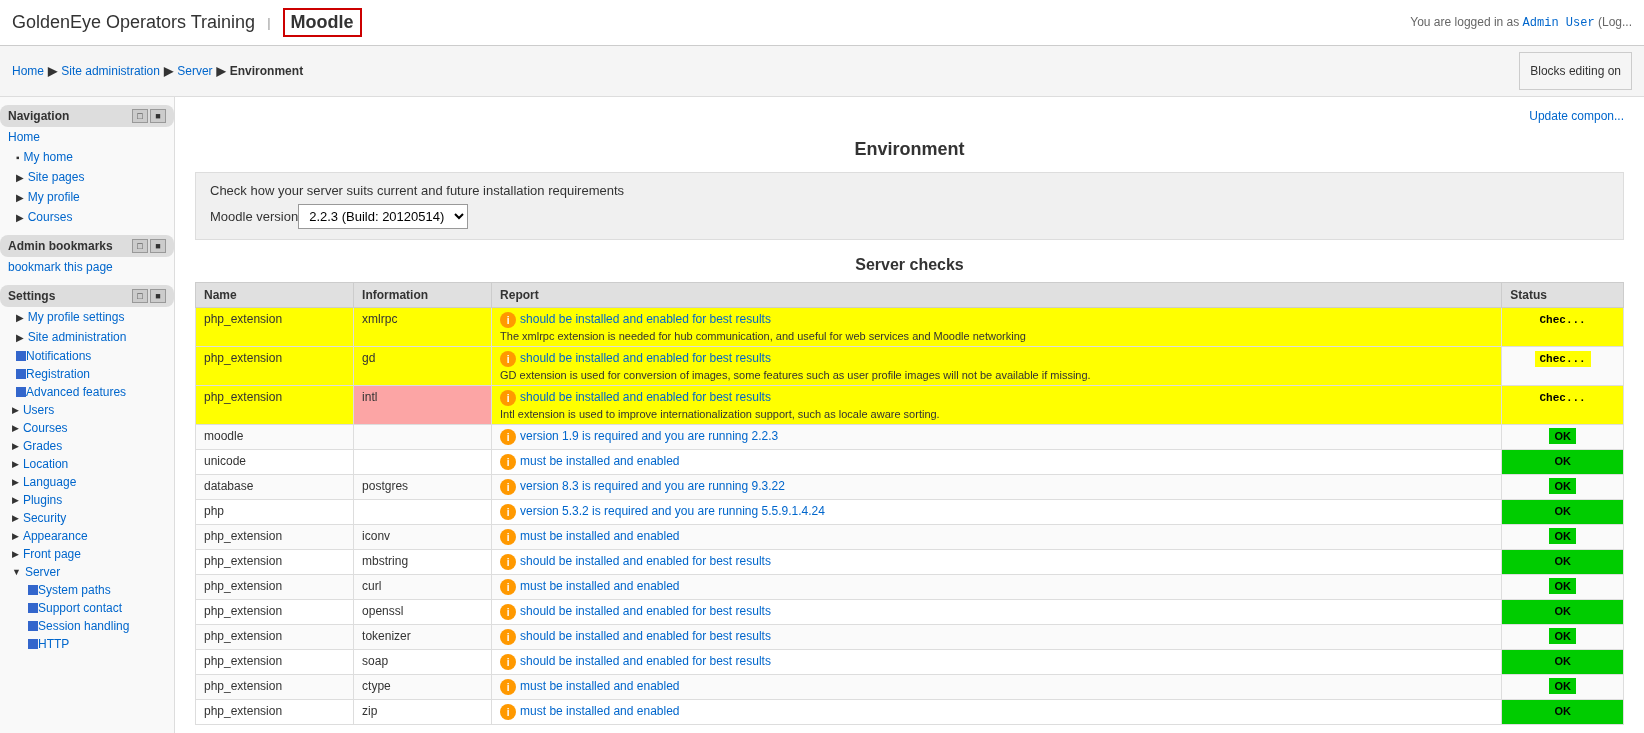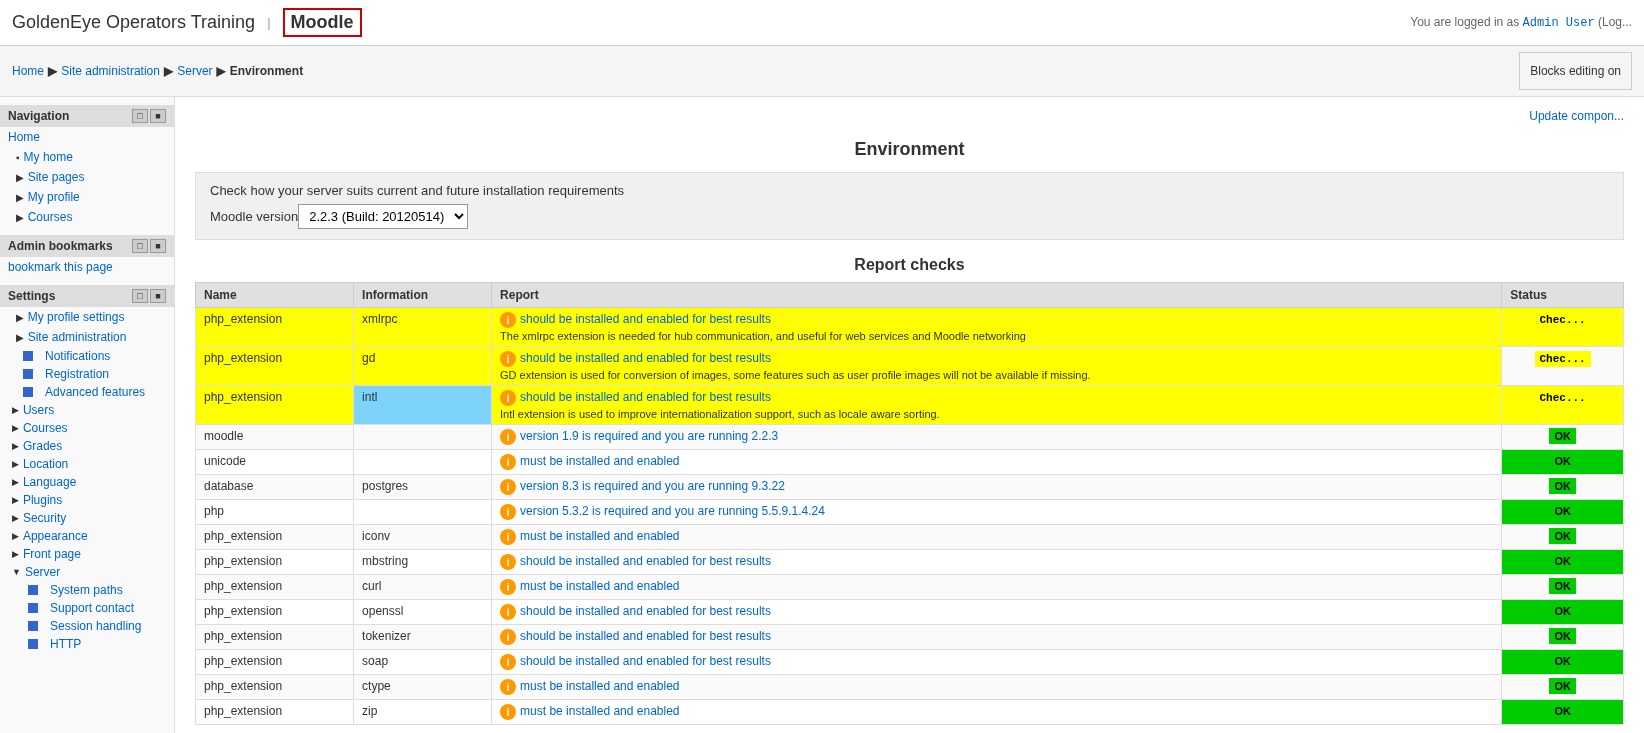--- a/index.html
+++ b/index.html
@@ -19,31 +19,31 @@
     #breadcrumb a { color: #06c; text-decoration: none; }
     #breadcrumb span { color: #333; font-weight: bold; }
     #blocks-editing-btn { background: #f5f5f5; border: 1px solid #ccc; padding: 11px 10px; font-size: 12px; cursor: pointer; color: #333; }
 
     
     #layout { display: flex; min-height: calc(100vh - 80px); }
 
     
     #sidebar { width: 175px; min-width: 175px; background: #f9f9f9; border-right: 1px solid #ddd; padding: 8px 0; font-size: 12px; overflow-y: auto; }
     .sidebar-block { margin-bottom: 8px; }
-    .sidebar-block-title { background: #ddd; padding: 4px 8px; font-weight: bold; font-size: 12px; display: flex; align-items: center; justify-content: space-between; }
+    .sidebar-block-title { background: #ddd; padding: 4px 8px; font-weight: bold; font-size: 12px; display: flex; align-items: center; justify-content: space-between; border-radius: 8px; }
     .sidebar-block-title .toggle-icons { display: flex; gap: 2px; }
     .sidebar-block-title .toggle-icon { width: 16px; height: 14px; background: #ccc; border: 1px solid #999; display: inline-flex; align-items: center; justify-content: center; font-size: 9px; cursor: pointer; }
     .sidebar-nav-item { padding: 3px 8px; cursor: pointer; display: flex; align-items: center; gap: 4px; }
     .sidebar-nav-item a { color: #06c; text-decoration: none; }
     .sidebar-nav-item .arrow { color: #333; font-size: 10px; }
     .sidebar-nav-item.indent1 { padding-left: 16px; }
     .sidebar-bookmark-link { padding: 3px 8px; color: #06c; text-decoration: none; display: block; font-size: 12px; }
 
     
-    .admin-item { padding: 2px 8px 2px 23px; display: flex; align-items: center; gap: 12px; cursor: pointer; }
+    .admin-item { padding: 2px 8px 2px 16px; display: flex; align-items: center; gap: 0; cursor: pointer; }
     .admin-item a { color: #06c; text-decoration: none; font-size: 12px; }
     .admin-item .icon-square { width: 10px; height: 10px; background: #888; display: inline-block; }
     .admin-item .icon-square.blue { background: #36c; }
     .admin-item-expandable { padding: 2px 8px 2px 12px; display: flex; align-items: center; gap: 4px; cursor: pointer; }
     .admin-item-expandable a { color: #06c; text-decoration: none; font-size: 12px; }
     .caret { font-size: 9px; color: #333; }
 
     
     #main { flex: 1; padding: 12px 20px; overflow-x: auto; }
     #update-components-link { float: right; color: #06c; text-decoration: none; font-size: 12px; margin-bottom: 8px; }
@@ -244,21 +244,21 @@
     <div class="info-box">
       <p>Check how your server suits current and future installation requirements</p>
       <div class="moodle-version-row">
         <span>Moodle version</span>
         <select class="moodle-version-select">
           <option>2.2.3 (Build: 20120514)</option>
         </select>
       </div>
     </div>
 
-    <h2 class="section-title">Report checks</h2>
+    <h2 class="section-title">Server checks</h2>
 
     <table class="checks-table">
       <thead>
         <tr>
           <th>Name</th>
           <th>Information</th>
           <th>Report</th>
           <th>Status</th>
         </tr>
       </thead>
@@ -270,21 +270,21 @@
             <td class="status-cell-yellow"><span class="status-check">Chec...</span></td>
           </tr>
           <tr class="row-yellow">
             <td style="background: rgb(255, 255, 0);">php_extension</td>
             <td style="background: rgb(255, 255, 0);">gd</td>
             <td style="background: rgb(255, 255, 0);"><span class="info-icon">i</span><a href="#" class="report-link">should be installed and enabled for best results</a><span class="report-sub">GD extension is used for conversion of images, some features such as user profile images will not be available if missing.</span></td>
             <td class="status-cell-yellow"><span class="status-check">Chec...</span></td>
           </tr>
           <tr class="row-yellow">
             <td style="background: rgb(255, 255, 0);">php_extension</td>
-            <td style="background: #7dd3fc;">intl</td>
+            <td style="background: #fca5a5;">intl</td>
             <td style="background: rgb(255, 255, 0);"><span class="info-icon">i</span><a href="#" class="report-link">should be installed and enabled for best results</a><span class="report-sub">Intl extension is used to improve internationalization support, such as locale aware sorting.</span></td>
             <td class="status-cell-yellow"><span class="status-check">Chec...</span></td>
           </tr>
           <tr>
             <td>moodle</td>
             <td></td>
             <td><span class="info-icon">i</span><a href="#" class="report-link">version 1.9 is required and you are running 2.2.3</a></td>
             <td class="status-cell"><span class="status-ok">OK</span></td>
           </tr>
           <tr>

